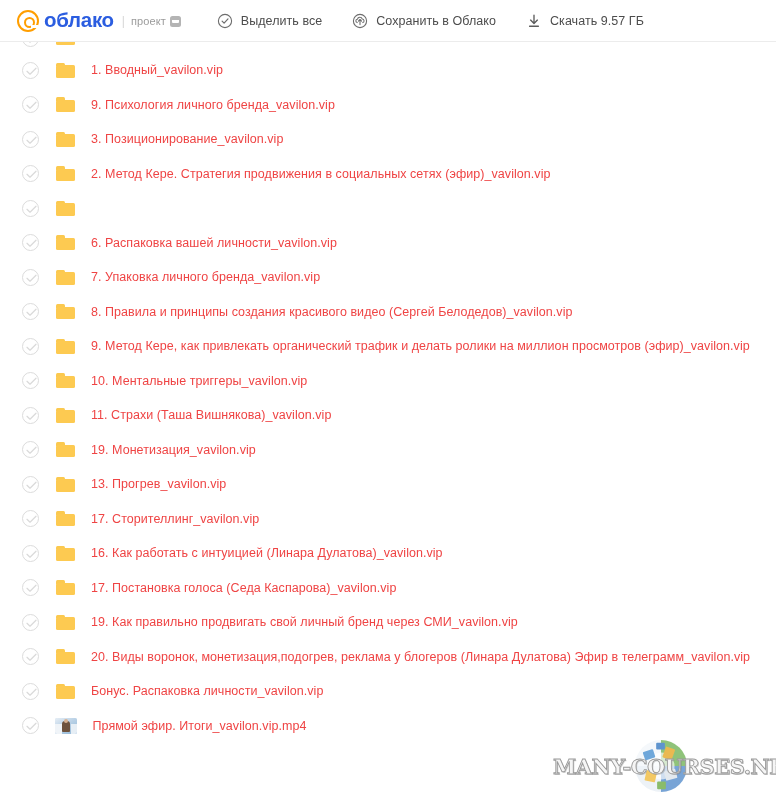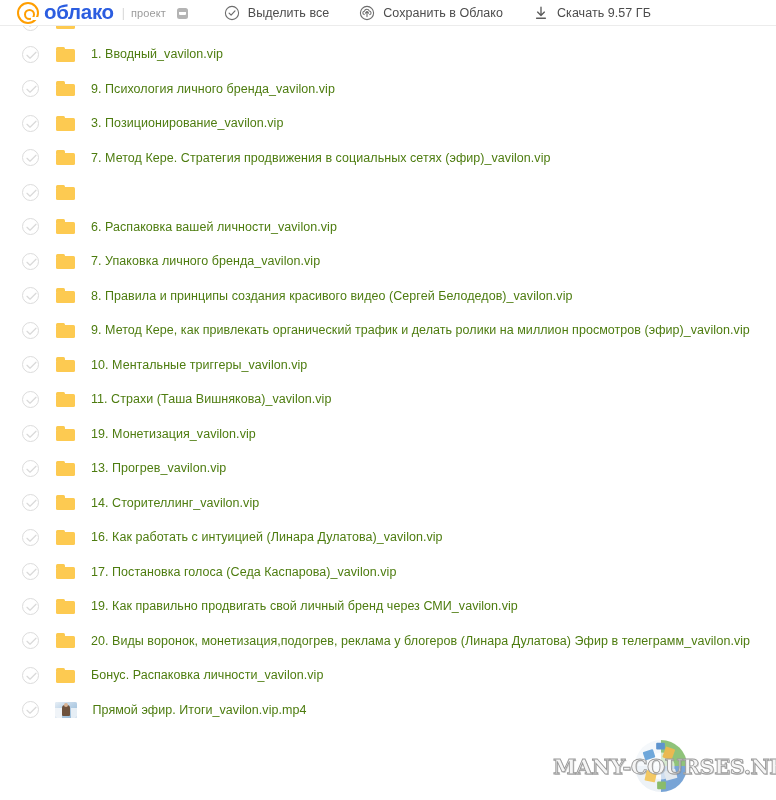--- a/index.html
+++ b/index.html
@@ -9,21 +9,21 @@
     width: 776px; height: 800px;
     background: #ffffff;
     font-family: "Liberation Sans", "DejaVu Sans", sans-serif;
     overflow: hidden;
   }
 
   
   #header {
     position: relative;
     width: 776px;
-    height: 26px;
+    height: 42px;
     background: #ffffff;
     display: flex;
     align-items: center;
     border-bottom: 1px solid #ececec;
     z-index: 5;
   }
 
   .logo-block {
     display: flex;
     align-items: center;
@@ -62,21 +62,21 @@
   .logo-sep {
     color: #d6d6d6;
     font-size: 12px;
     margin: 0 6px 0 8px;
     line-height: 1;
   }
   .logo-proekt {
     font-size: 11px;
     color: #9b9b9b;
     letter-spacing: 0.1px;
-    margin-right: 11px;
+    margin-right: 4px;
   }
   .vk-badge {
     width: 11px; height: 11px;
     background: #b4b4b4;
     border-radius: 2.5px;
     display: inline-block;
     position: relative;
     top: 1px;
   }
   .vk-badge::after {
@@ -204,21 +204,21 @@
   .thumb .rgt {
     position: absolute;
     right: 0; top: 6px;
     width: 6px; height: 10px;
     background: #e6eef5;
   }
 
   .fname {
     margin-left: 16px;
     font-size: 12.5px;
-    color: #4d7c0f;
+    color: #ef4444;
     white-space: nowrap;
     letter-spacing: 0.05px;
     cursor: pointer;
   }
 
   
   #watermark {
     position: absolute;
     left: 553px;
     top: 735px;
@@ -342,21 +342,21 @@
     <div class="row">
       <div class="cb">
         <svg width="11" height="9" viewBox="0 0 11 9">
           <path d="M1 4.3 L4 7.2 L10 1.2" fill="none" stroke="#dadada" stroke-width="1.25" stroke-linecap="round" stroke-linejoin="round"></path>
         </svg>
       </div>
       <div class="folder">
         <div class="tab"></div>
         <div class="body"></div>
       </div>
-      <span class="fname">7. Метод Кере. Стратегия продвижения в социальных сетях (эфир)_vavilon.vip</span>
+      <span class="fname">2. Метод Кере. Стратегия продвижения в социальных сетях (эфир)_vavilon.vip</span>
     </div>
     <div class="row">
       <div class="cb">
         <svg width="11" height="9" viewBox="0 0 11 9">
           <path d="M1 4.3 L4 7.2 L10 1.2" fill="none" stroke="#dadada" stroke-width="1.25" stroke-linecap="round" stroke-linejoin="round"></path>
         </svg>
       </div>
       <div class="folder">
         <div class="tab"></div>
         <div class="body"></div>
@@ -461,21 +461,21 @@
     <div class="row">
       <div class="cb">
         <svg width="11" height="9" viewBox="0 0 11 9">
           <path d="M1 4.3 L4 7.2 L10 1.2" fill="none" stroke="#dadada" stroke-width="1.25" stroke-linecap="round" stroke-linejoin="round"></path>
         </svg>
       </div>
       <div class="folder">
         <div class="tab"></div>
         <div class="body"></div>
       </div>
-      <span class="fname">14. Сторителлинг_vavilon.vip</span>
+      <span class="fname">17. Сторителлинг_vavilon.vip</span>
     </div>
     <div class="row">
       <div class="cb">
         <svg width="11" height="9" viewBox="0 0 11 9">
           <path d="M1 4.3 L4 7.2 L10 1.2" fill="none" stroke="#dadada" stroke-width="1.25" stroke-linecap="round" stroke-linejoin="round"></path>
         </svg>
       </div>
       <div class="folder">
         <div class="tab"></div>
         <div class="body"></div>

